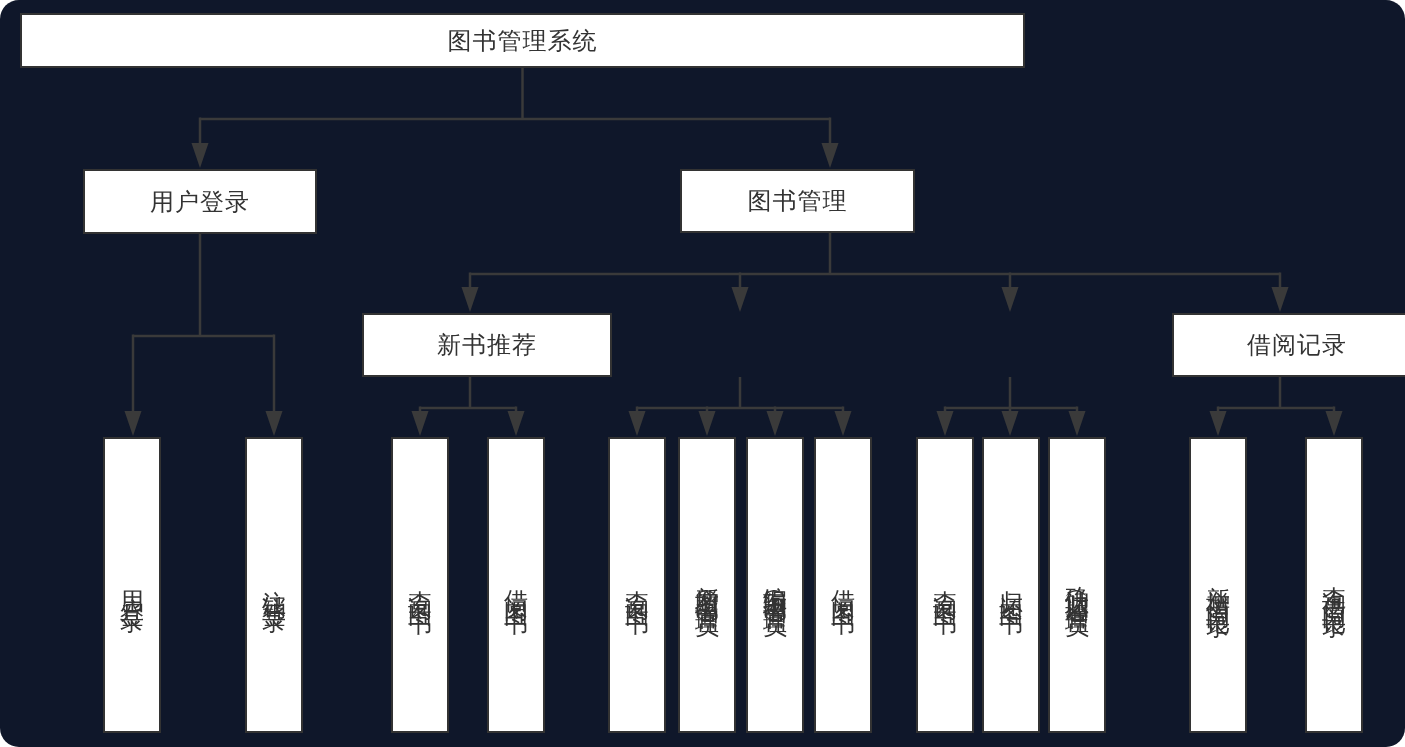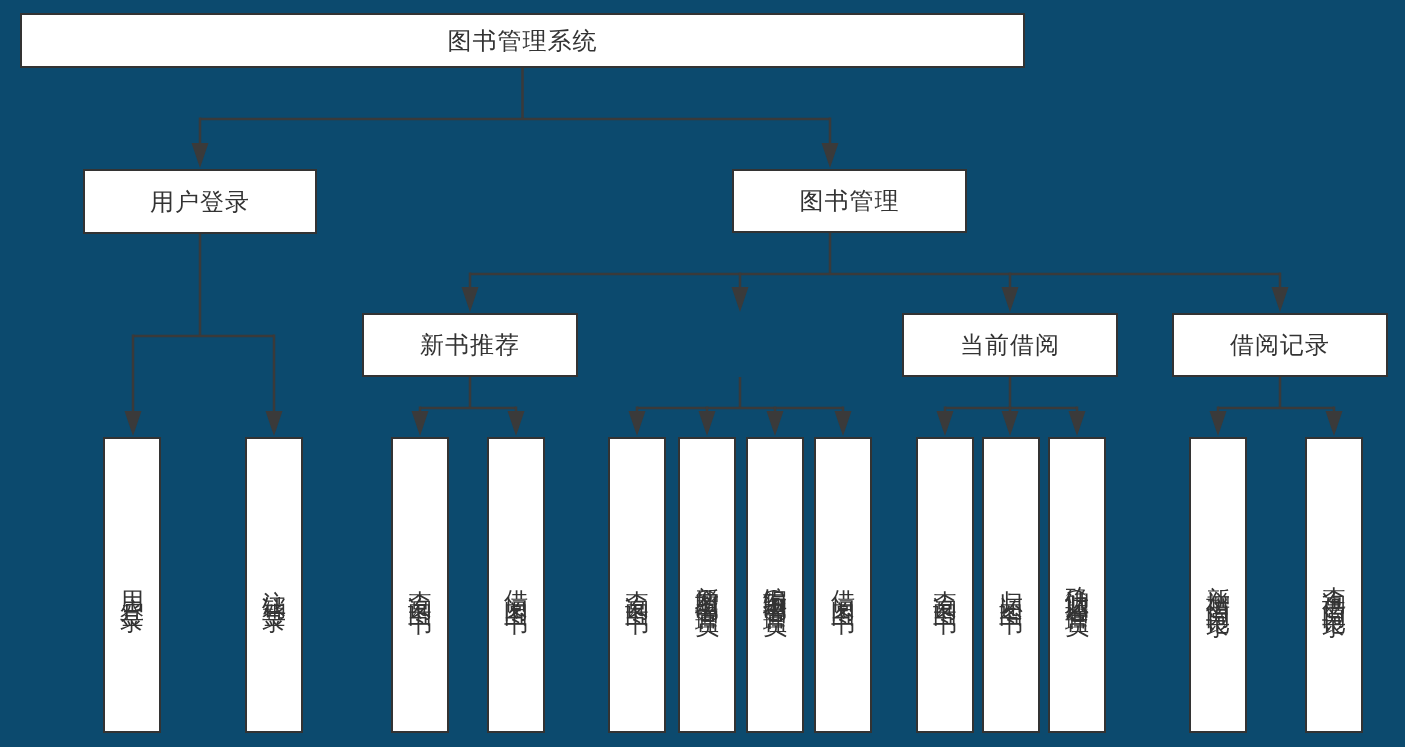--- a/index.html
+++ b/index.html
@@ -1,22 +1,23 @@
 <!DOCTYPE html>
 <html><head>
 <meta charset="utf-8">
 <style>
   html, body { margin: 0; padding: 0; background: #ffffff; }
   .canvas {
     position: relative;
     width: 1405px;
     height: 747px;
-    background: #0c4a6e;
+    background: #0f172a;
     font-family: "DejaVu Sans", "Liberation Sans", sans-serif;
     overflow: hidden;
+    border-radius: 19px;
   }
   .wires {
     position: absolute;
     left: 0; top: 0;
     width: 1405px; height: 747px;
     z-index: 0;
   }
   .node {
     position: absolute;
     box-sizing: border-box;
@@ -38,23 +39,23 @@
     text-orientation: mixed;
     font-size: 24px;
     letter-spacing: 7px;
     line-height: 1;
     color: #333333;
   }
   
   .n-root { left: 20px; top: 13px; width: 1005px; height: 55px; }
   
   .n-userlogin { left: 83px;  top: 169px; width: 234px; height: 65px; }
-  .n-bookmgmt  { left: 732px; top: 169px; width: 235px; height: 64px; }
-  
-  .n-l3 { top: 313px; width: 216px; height: 64px; }
+  .n-bookmgmt  { left: 680px; top: 169px; width: 235px; height: 64px; }
+  
+  .n-l3 { top: 313px; width: 250px; height: 64px; }
   .n-newbook { left: 362px; }
   .n-borrow  { left: 632px; }
   .n-current { left: 902px; }
   .n-records { left: 1172px; }
   
   .leaf { top: 437px; width: 58px; height: 296px; }
   .lf-a1 { left: 103px; }  .lf-a2 { left: 245px; }
   .lf-b1 { left: 391px; }  .lf-b2 { left: 487px; }
   .lf-c1 { left: 608px; }  .lf-c2 { left: 678px; }
   .lf-c3 { left: 746px; }  .lf-c4 { left: 814px; }
@@ -151,23 +152,20 @@
   <div class="node n-userlogin">
     <span class="hlabel">用户登录</span>
   </div>
   <div class="node n-bookmgmt">
     <span class="hlabel">图书管理</span>
   </div>
 
   <div class="node n-l3 n-newbook">
     <span class="hlabel">新书推荐</span>
   </div>
-  <div class="node n-l3 n-current">
-    <span class="hlabel">当前借阅</span>
-  </div>
   <div class="node n-l3 n-records">
     <span class="hlabel">借阅记录</span>
   </div>
 
   <div class="node leaf lf-a1">
     <span class="vlabel">用户登录</span>
   </div>
   <div class="node leaf lf-a2">
     <span class="vlabel">注销登录</span>
   </div>

